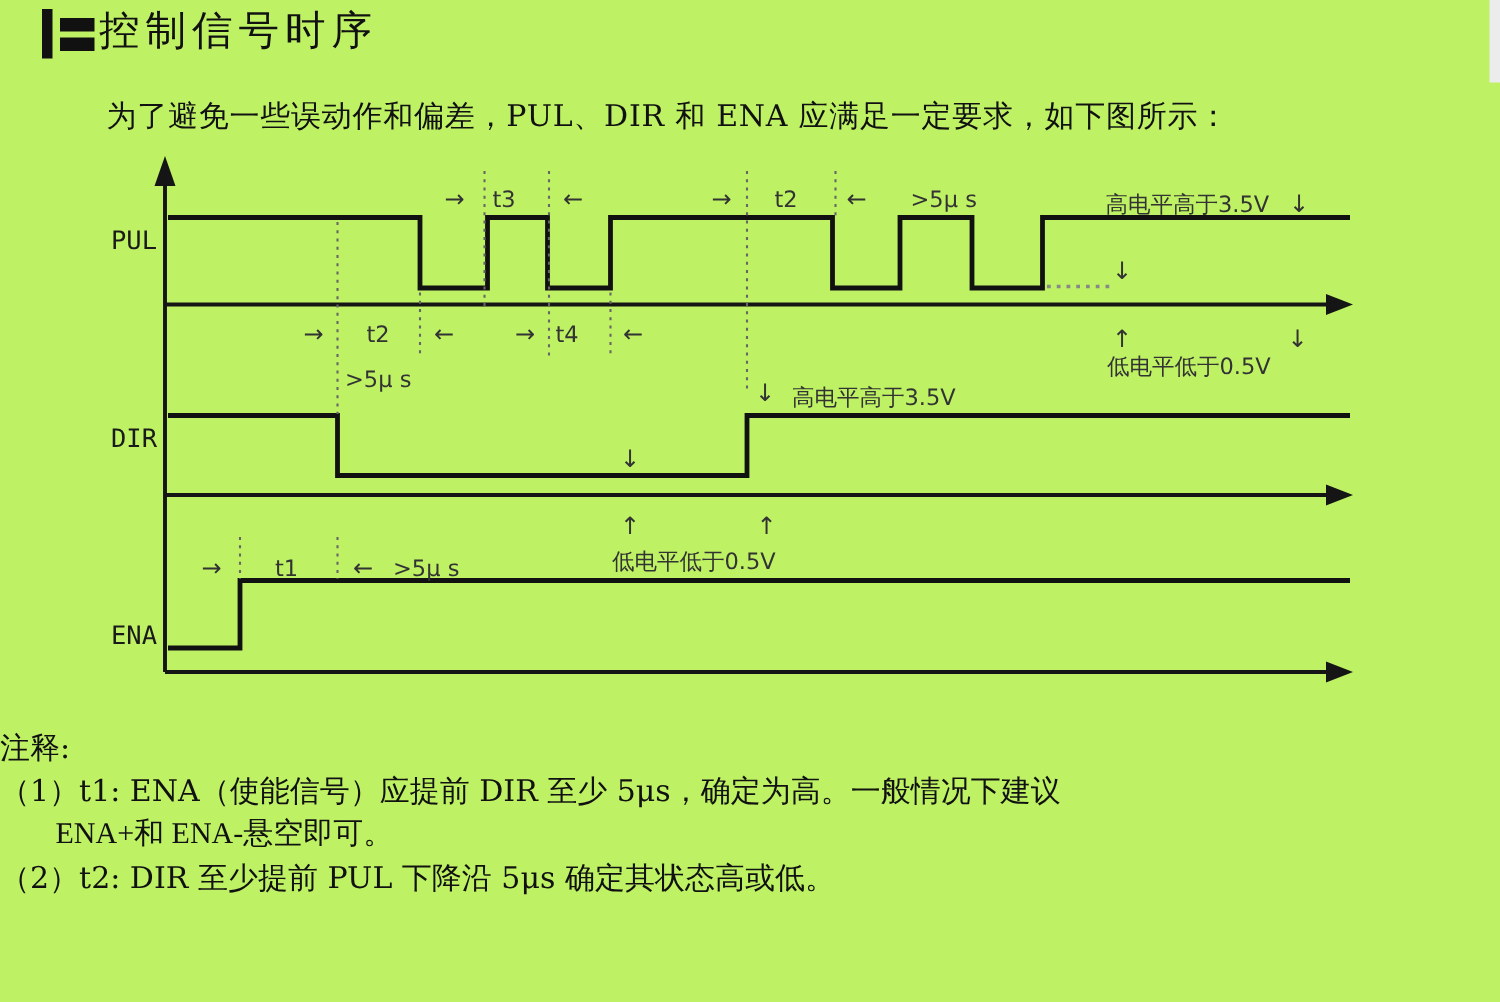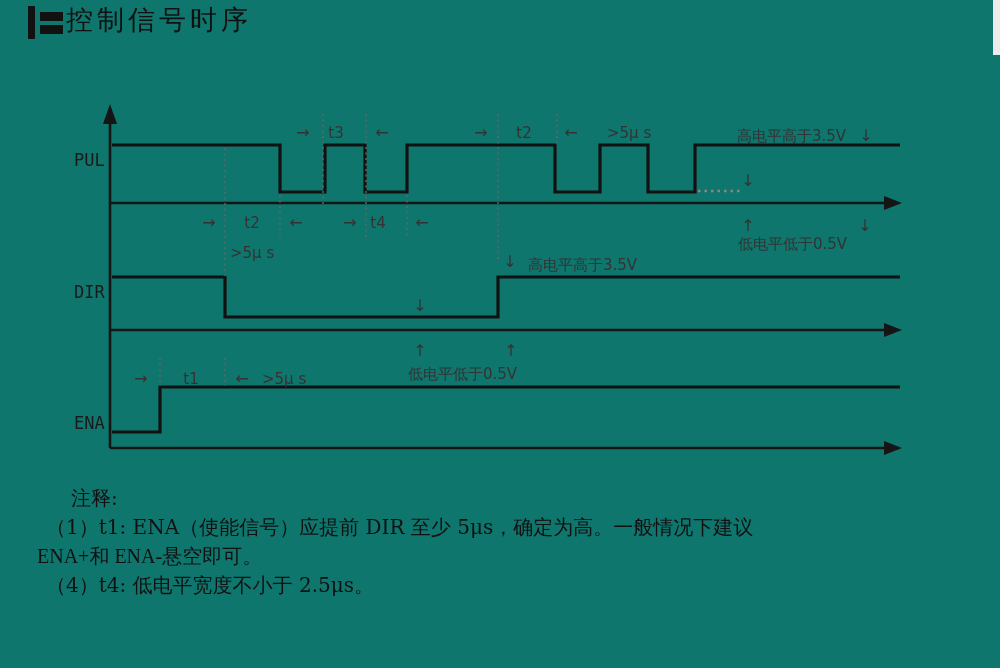--- a/index.html
+++ b/index.html
@@ -1,18 +1,18 @@
 <!DOCTYPE html>
 <html><head>
 <meta charset="utf-8">
 <style>
   html,body { margin:0; padding:0; background:#fff; }
   .page {
     position:relative; width:1000px; height:668px; overflow:hidden;
-    background:#0f766e; color:#111;
+    background:#bef264; color:#111;
     font-family:"DejaVu Serif","Liberation Serif",serif;
   }
   
   .hicon { position:absolute; left:28px; top:6px; display:flex; align-items:flex-start; }
   .hicon .vbar { display:block; width:7px; height:33px; background:#111; }
   .hicon .hbars { display:block; margin-left:5px; margin-top:6px; }
   .hicon .hbars i { display:block; width:23px; height:9px; background:#111; margin-bottom:4px; }
   .title {
     position:absolute; left:66px; top:2px;
     font-size:27px; letter-spacing:4px; font-weight:500; white-space:nowrap;
@@ -29,40 +29,41 @@
   }
   text.arr { font-size:16px; }
   text.ph { text-anchor:start; }
   text.sig {
     font-family:"DejaVu Sans Mono","Liberation Mono",monospace;
     font-size:17px; fill:#1a1a1a; text-anchor:start;
   }
   
   .notes { position:absolute; left:0; top:484px; font-size:20px; line-height:29px; }
   .notes .ln { white-space:nowrap; }
-  .ind-heading { padding-left:71px; }
-  .ind-item { padding-left:46px; }
+  .ind-heading { }
+  .ind-item { }
   .ind-cont { padding-left:37px;font-family:Liberation Serif, serif; }
   
   .edge-strip { position:absolute; right:0; top:0; width:7px; height:55px; background:#ececec; }
 </style>
 </head>
 <body>
 
 <div class="page">
 
   <div class="hicon">
     <span class="vbar"></span>
     <span class="hbars">
         <i></i>
         <i></i>
       </span>
   </div>
   <div class="title">控制信号时序</div>
 
+  <div class="intro">为了避免一些误动作和偏差，PUL、DIR 和 ENA 应满足一定要求，如下图所示：</div>
 
   <svg class="diagram" width="1000" height="668" viewBox="0 0 1000 668">
 
     <g stroke="#151515" stroke-width="2.6" fill="none">
       <path d="M110,118 V448"></path>
       <path d="M110,203 H888"></path>
       <path d="M110,330 H888"></path>
       <path d="M110,448 H888"></path>
     </g>
     <g fill="#151515" stroke="none">
@@ -128,18 +129,18 @@
     <text class="dl arr" x="141" y="384">→</text>
     <text class="dl" x="191" y="384">t1</text>
     <text class="dl arr" x="242" y="384">←</text>
     <text class="dl ph" x="262" y="384">&gt;5μ s</text>
   </svg>
 
   <div class="notes">
     <div class="ln ind-heading">注释:</div>
     <div class="ln ind-item">（1）t1: ENA（使能信号）应提前 DIR 至少 5μs，确定为高。一般情况下建议</div>
     <div class="ln ind-cont">ENA+和 ENA-悬空即可。</div>
-    <div class="ln ind-item">（4）t4: 低电平宽度不小于 2.5μs。</div>
+    <div class="ln ind-item">（2）t2: DIR 至少提前 PUL 下降沿 5μs 确定其状态高或低。</div>
   </div>
 
   <div class="edge-strip"></div>
 
 </div>
 
 </body></html>

